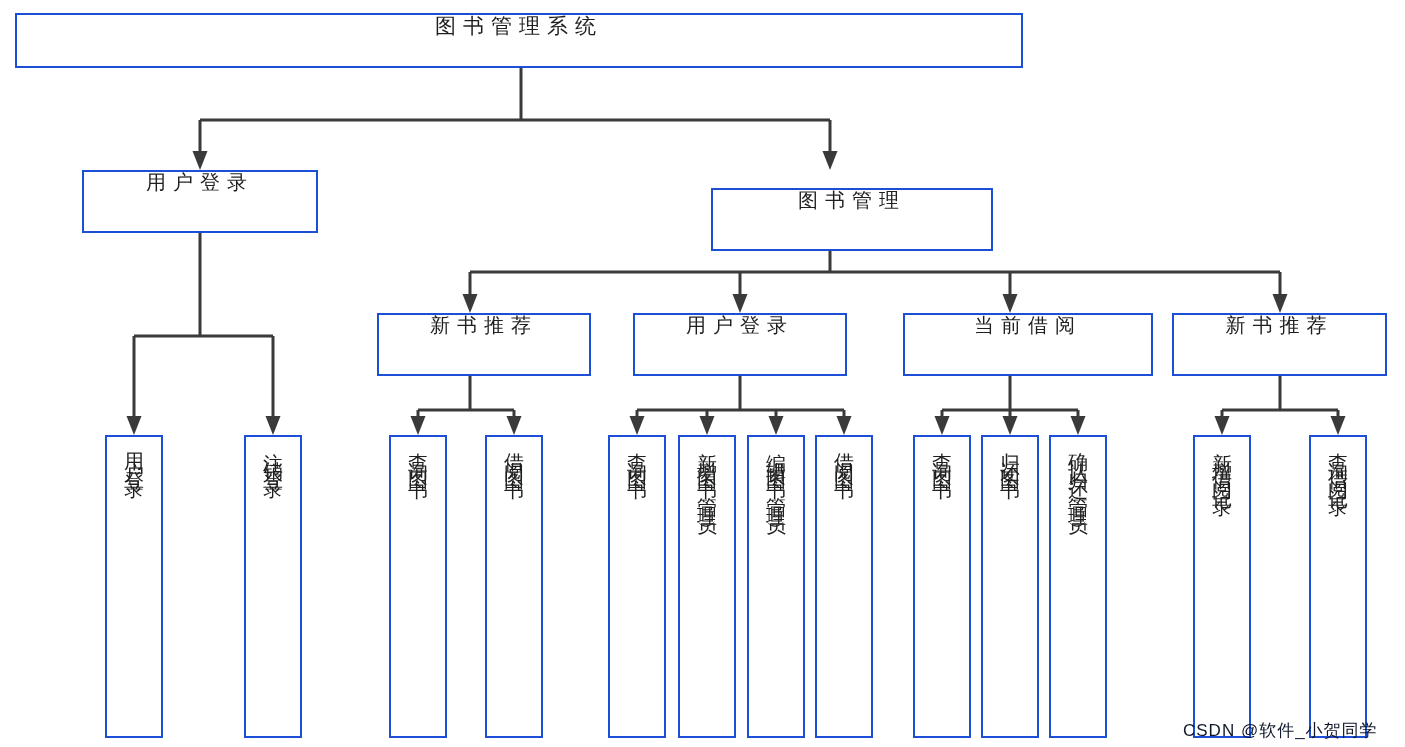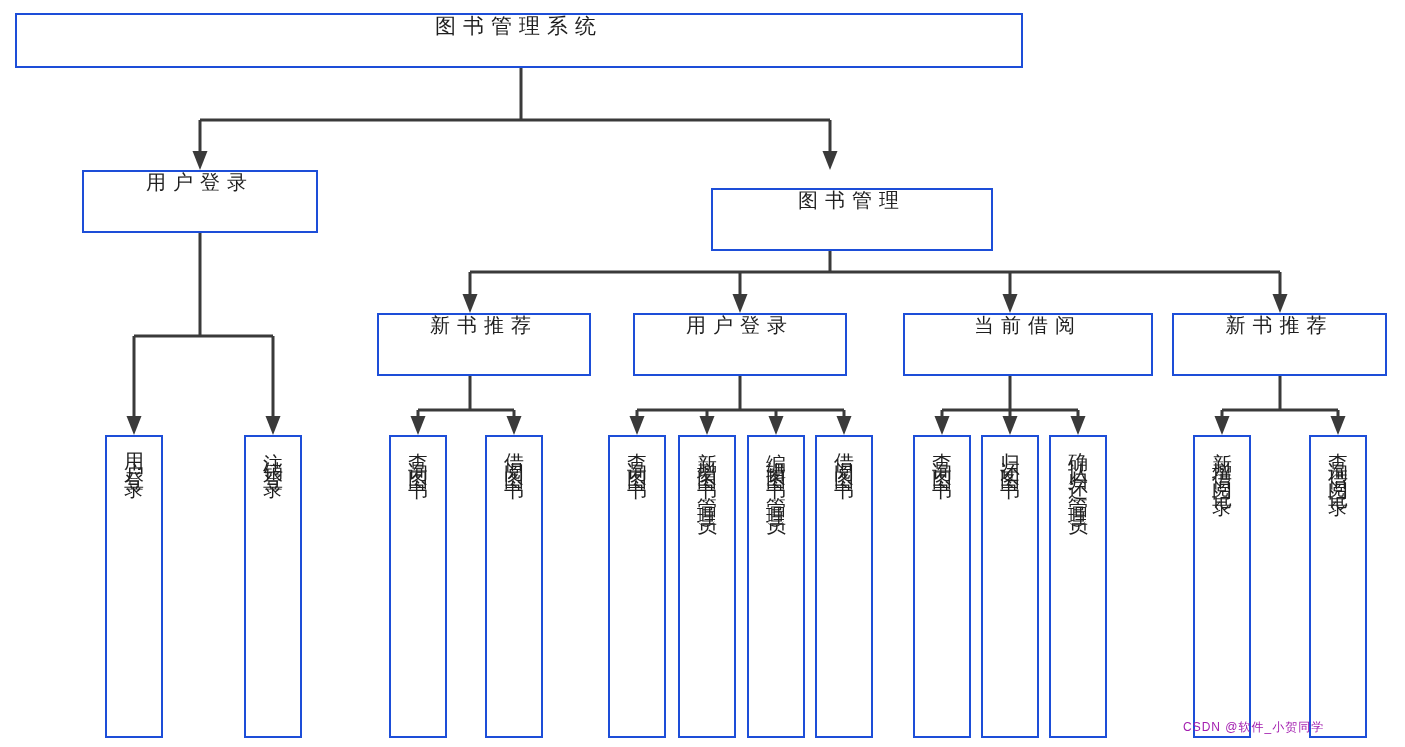--- a/index.html
+++ b/index.html
@@ -44,23 +44,23 @@
     writing-mode: vertical-lr;
     text-orientation: mixed;
     font-size: 20px;
     letter-spacing: 9px;
     line-height: 1.15;
   }
   .watermark {
     position: absolute;
     left: 1183px;
     top: 719px;
-    font-size: 12px;
+    font-size: 17px;
     letter-spacing: 1px;
-    color: #a21caf;
+    color: #0f172a;
     z-index: 3;
     white-space: nowrap;
     text-align: center;
   }
 </style>
 </head>
 <body>
 
 <div id="canvas">
 

